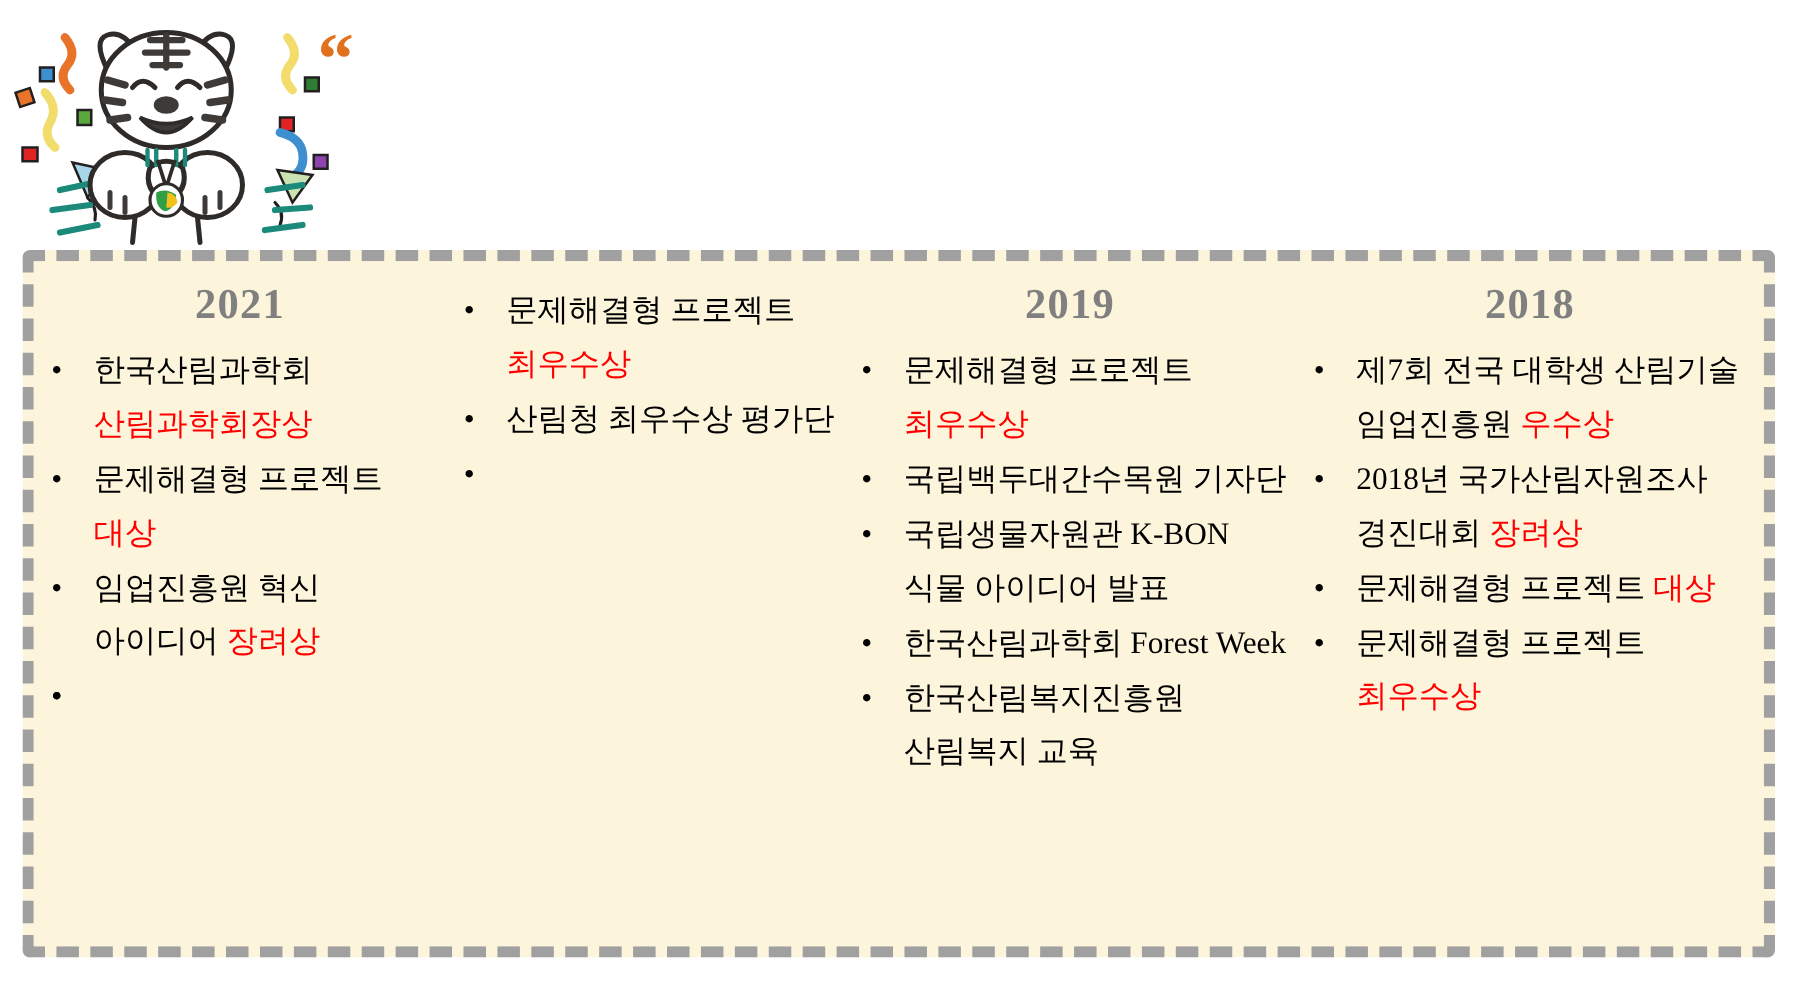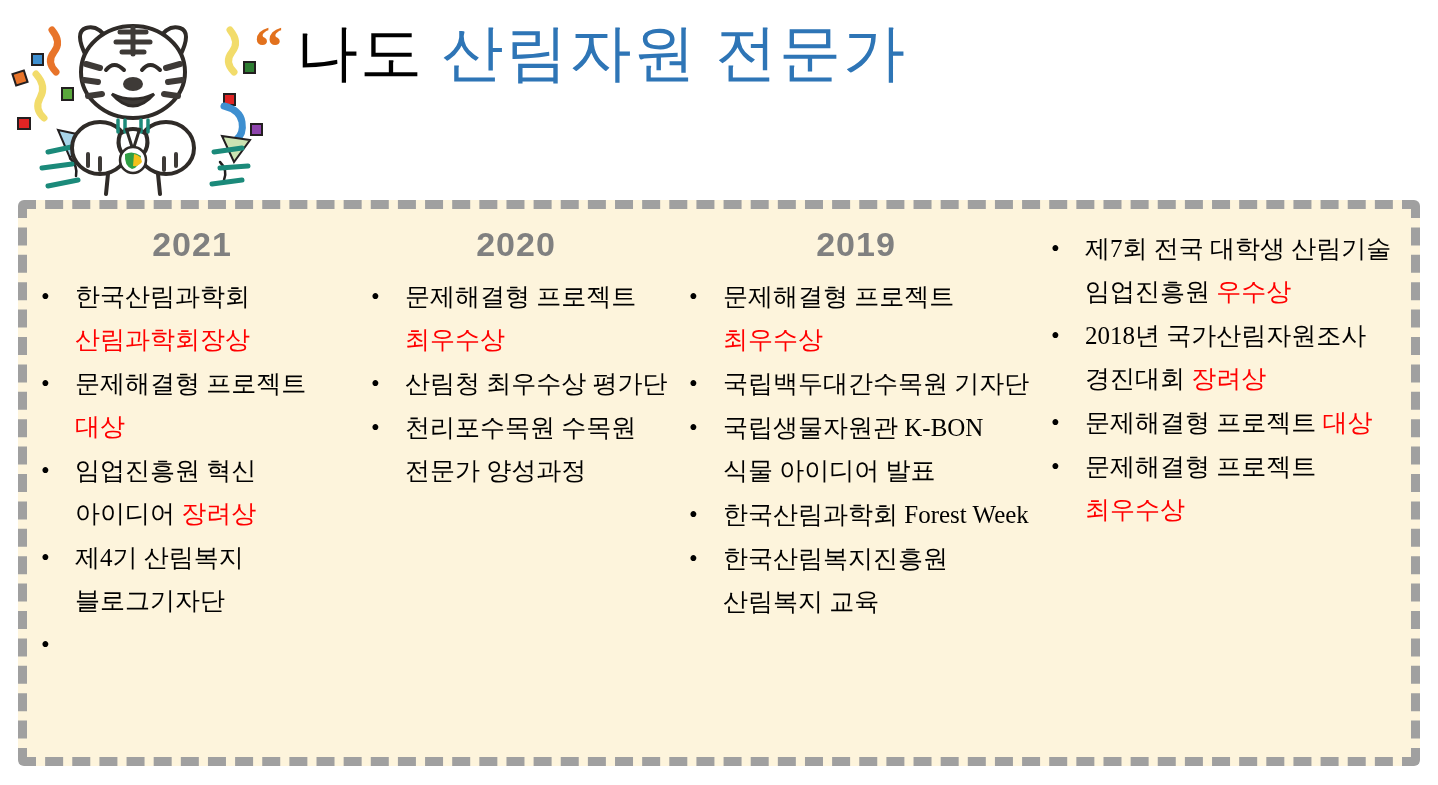--- a/index.html
+++ b/index.html
@@ -106,21 +106,21 @@
     box-sizing: border-box;
     padding: 18px 6px 10px 6px;
   }
   .col-2021 { width: 330px; }
   .col-2020 { width: 318px; }
   .col-2019 { width: 362px; }
   .col-2018 { width: 374px; }
 
   .year {
     text-align: center;
-    font-family: Liberation Sans, sans-serif;
+    font-family: Liberation Serif, serif;
     font-weight: bold;
     font-size: 34px;
     color: #808080;
     letter-spacing: 1px;
     margin: 0 0 14px 0;
     line-height: 1;
   }
 
   ul.items {
     list-style: none;
@@ -247,62 +247,58 @@
         <circle cx="125" cy="152" r="13" fill="#ffffff" stroke="#2f2b28" stroke-width="2.5"></circle>
         <path d="M117 146 q8 -4 16 2 q-2 12 -9 13 q-8 -3 -7 -15 z" fill="#2F9E44"></path>
         <path d="M126 146 q7 1 8 8 q-4 5 -9 4 z" fill="#F4C01A"></path>
       </g>
     </svg>
   </div>
 
   <div id="title-block">
     <span class="quote-mark" id="quote-open">“</span>
 
-    <div class="title-line" id="title-line-1">
-      <span class="t-black">나도 </span><span class="t-blue">산림자원 전문가</span>
-    </div>
 
   </div>
 </div>
 
 <div id="panel">
   <div id="columns">
 
     <div class="col col-2021">
       <div class="year">2021</div>
       <ul class="items">
         <li class="item">
           <span class="bullet">•</span><span>한국산림과학회 </span><span class="award">산림과학회장상</span>
         </li>
         <li class="item">
           <span class="bullet">•</span><span>문제해결형 프로젝트 </span><span class="award">대상</span>
         </li>
         <li class="item">
           <span class="bullet">•</span><span>임업진흥원 혁신 아이디어 </span><span class="award">장려상</span>
         </li>
         <li class="item">
-          <span class="bullet">•</span><span>제4기 산림복지 블로그기자단</span><span class="award"></span>
+          <span class="bullet">•</span><span class="award"></span>
         </li>
         <li class="item">
           <span class="bullet">•</span><span class="award"></span>
         </li>
       </ul>
     </div>
 
     <div class="col col-2020">
-      <div class="year">2020</div>
       <ul class="items">
         <li class="item">
           <span class="bullet">•</span><span>문제해결형 프로젝트 </span><span class="award">최우수상</span>
         </li>
         <li class="item">
           <span class="bullet">•</span><span>산림청 최우수상 평가단</span><span class="award"></span>
         </li>
         <li class="item">
-          <span class="bullet">•</span><span>천리포수목원 수목원 전문가 양성과정</span><span class="award"></span>
+          <span class="bullet">•</span><span class="award"></span>
         </li>
       </ul>
     </div>
 
     <div class="col col-2019">
       <div class="year">2019</div>
       <ul class="items">
         <li class="item">
           <span class="bullet">•</span><span>문제해결형 프로젝트 </span><span class="award">최우수상</span>
         </li>
@@ -315,20 +311,21 @@
         <li class="item">
           <span class="bullet">•</span><span>한국산림과학회 Forest Week</span><span class="award"></span>
         </li>
         <li class="item">
           <span class="bullet">•</span><span>한국산림복지진흥원 산림복지 교육</span><span class="award"></span>
         </li>
       </ul>
     </div>
 
     <div class="col col-2018">
+      <div class="year">2018</div>
       <ul class="items">
         <li class="item">
           <span class="bullet">•</span><span>제7회 전국 대학생 산림기술 임업진흥원 </span><span class="award">우수상</span>
         </li>
         <li class="item">
           <span class="bullet">•</span><span>2018년 국가산림자원조사 경진대회 </span><span class="award">장려상</span>
         </li>
         <li class="item">
           <span class="bullet">•</span><span>문제해결형 프로젝트 </span><span class="award">대상</span>
         </li>

